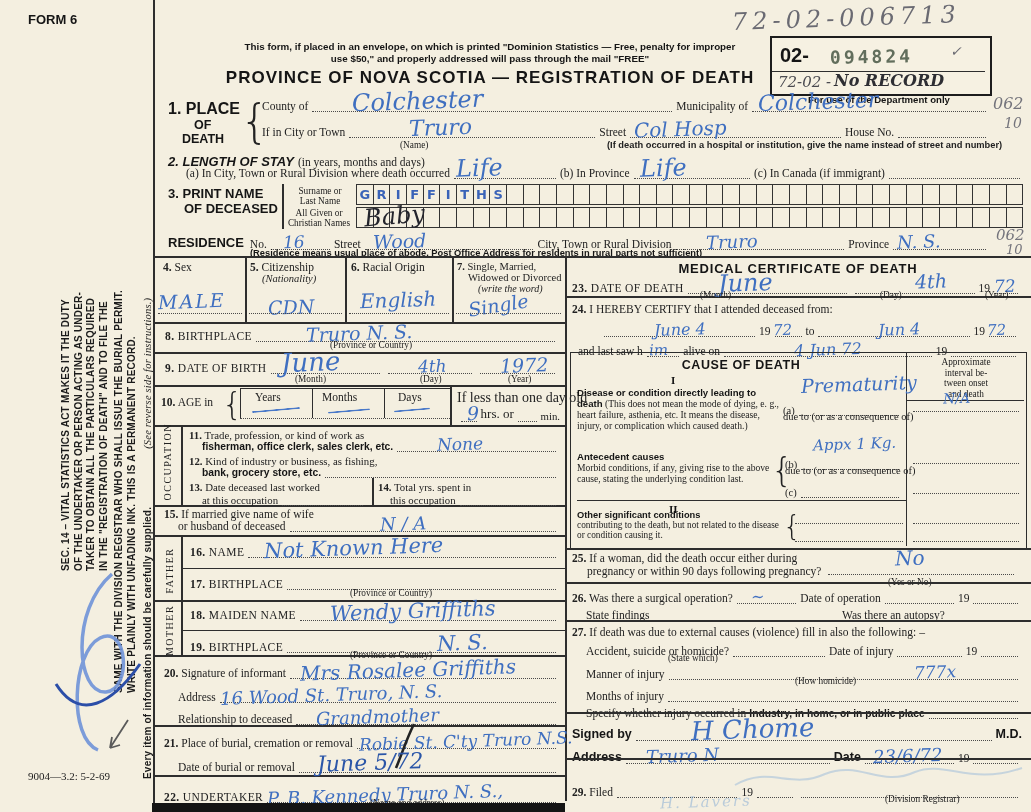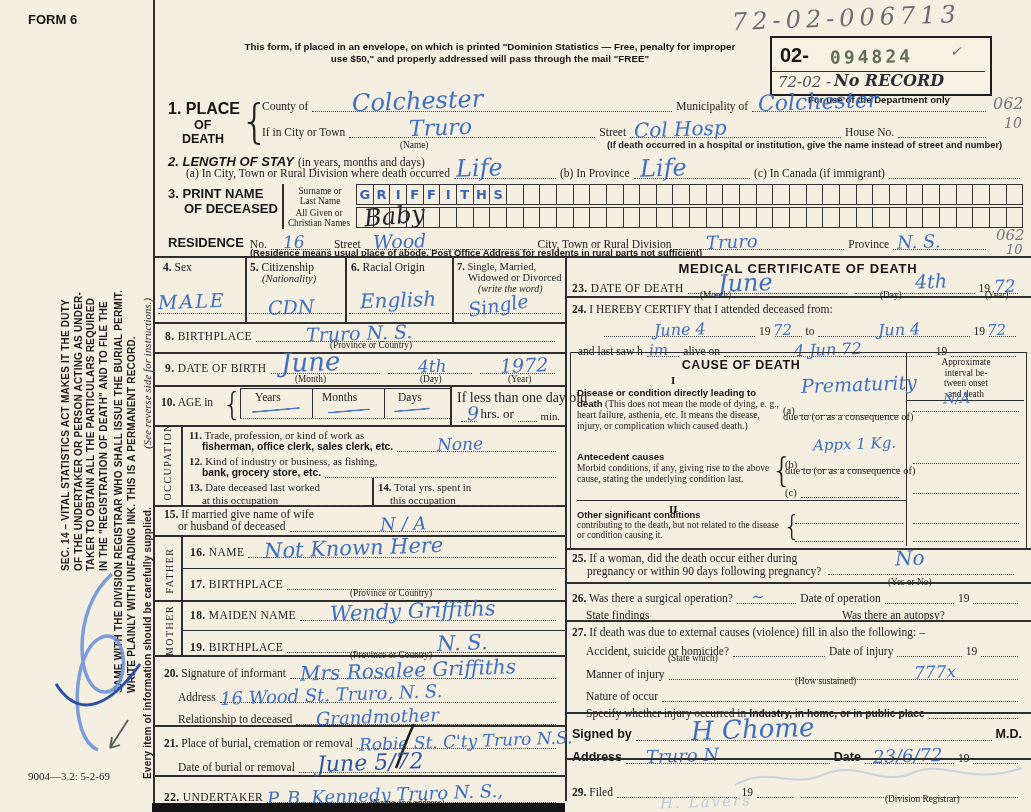--- a/index.html
+++ b/index.html
@@ -53,20 +53,21 @@
     <path d="M8,132 C32,170 64,152 92,112" stroke="#2b4ea8" stroke-width="3" fill="none"></path>
     <path d="M80,168 L62,196 M62,196 l10,-3 M62,196 l2,-11" stroke="#5a5a5a" stroke-width="1.8" fill="none"></path>
   </svg>
 
   <div class="abs p" style="left:28px;top:770px;font-size:11px;">9004—3.2:  5-2-69</div>
 
   <div class="vl" style="left:153px;top:0;height:812px;"></div>
 
   <div class="abs b sm" style="left:200px;top:41px;width:580px;text-align:center;font-size:9.8px;">This form, if placed in an envelope, on which is printed "Dominion Statistics — Free, penalty for improper</div>
   <div class="abs b sm" style="left:200px;top:53px;width:580px;text-align:center;font-size:9.8px;">use $50," and properly addressed will pass through the mail "FREE"</div>
+  <div class="abs b" style="left:185px;top:68px;width:610px;text-align:center;font-size:17px;letter-spacing:1px;">PROVINCE OF NOVA SCOTIA — REGISTRATION OF DEATH</div>
 
   <div class="abs pen" style="left:732px;top:6px;font-size:24px;letter-spacing:5px;transform:rotate(-2deg);color:#6a6a72;">72-02-006713</div>
   <div class="abs" style="left:770px;top:36px;width:218px;height:56px;border:2.5px solid #1d1d1d;background:#f6f1e2;">
     <span class="abs b" style="left:8px;top:6px;font-size:20px;">02-</span>
     <span class="abs stamp" style="left:58px;top:8px;font-size:18px;transform:rotate(-1deg);">094824</span>
     <span class="abs pen" style="left:178px;top:6px;font-size:14px;color:#6a6a72;">✓</span>
     <div class="hl" style="left:0;top:33px;width:213px;height:1px;"></div>
     <span class="abs pen" style="left:6px;top:37px;font-size:15px;color:#4a4a50;">72-02 -</span>
     <span class="abs pen" style="left:62px;top:35px;font-size:16px;color:#2e2e33;font-weight:bold;">No RECORD</span>
   </div>
@@ -565,23 +566,23 @@
     <span class="p">19</span>
     <span class="d" style="flex:.4;"></span>
   </div>
   <div class="abs note" style="left:668px;top:653px;">(State which)</div>
   <div class="abs row" style="left:586px;top:668px;width:436px;">
     <span class="p">Manner of injury</span>
     <span class="d">
         <span class="hw" style="font-size:17px;left:245px;">777x</span>
       </span>
   </div>
-  <div class="abs note" style="left:795px;top:676px;">(How sustained)</div>
+  <div class="abs note" style="left:795px;top:676px;">(How homicide)</div>
   <div class="abs row" style="left:586px;top:690px;width:436px;">
-    <span class="p">Nature of occur</span>
+    <span class="p">Months of injury</span>
     <span class="d"></span>
   </div>
   <div class="abs row" style="left:586px;top:707px;width:436px;">
     <span class="p">Specify whether injury occurred in</span>
     <span class="b" style="font-size:10.3px;white-space:nowrap;margin-left:3px;">Industry, in home, or in public place</span>
     <span class="d"></span>
   </div>
   <div class="hl" style="left:565px;top:712px;width:466px;"></div>
 
   <div class="abs row" style="left:572px;top:727px;width:450px;">

